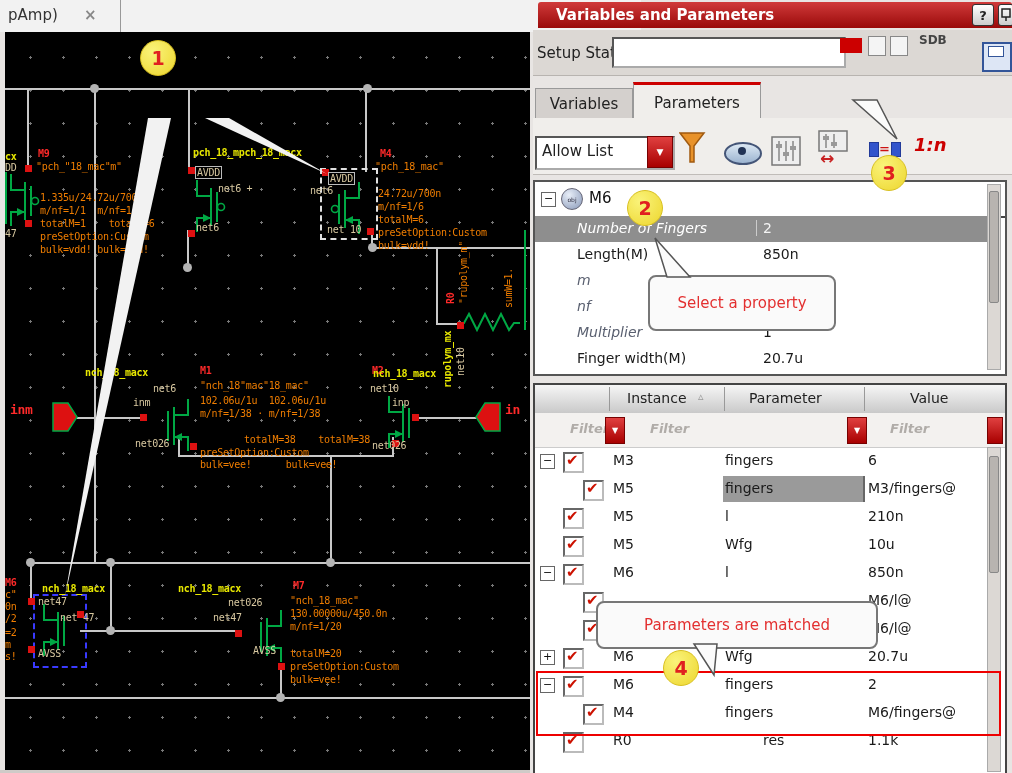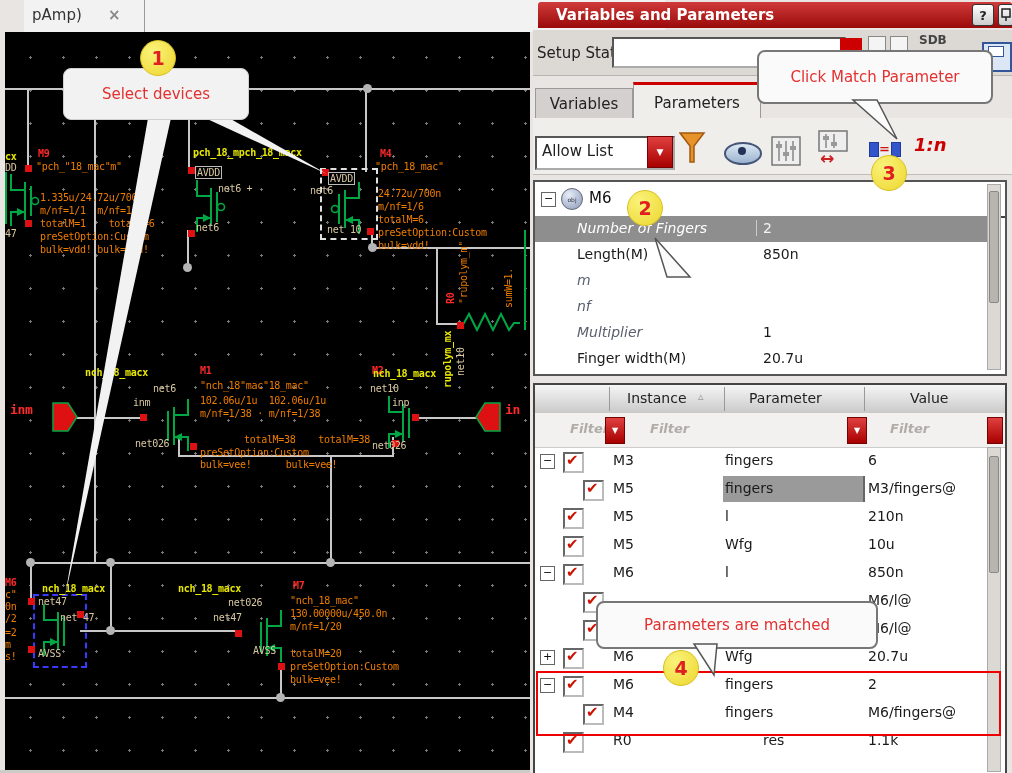--- a/index.html
+++ b/index.html
@@ -1,20 +1,20 @@
 <!DOCTYPE html>
 <html><head>
 <meta charset="utf-8">
 <style>
   html,body{margin:0;padding:0;background:#fff;}
   #wrap{position:relative;width:1012px;height:773px;overflow:hidden;
         font-family:"DejaVu Sans","Liberation Sans",sans-serif;background:#e8e5e3;}
   .abs{position:absolute;}
   
-  #tabbar{left:0;top:0;width:641px;height:32px;background:#f2f2f2;margin-left:24px;}
+  #tabbar{left:0;top:0;width:641px;height:32px;background:#f2f2f2;}
   #tabbar .ttl{left:8px;top:6px;font-size:15px;color:#333;}
   #tabbar .cls{left:84px;top:6px;font-size:15px;color:#888;font-weight:bold;cursor:pointer;}
   #tabbar .sep{left:120px;top:0;width:1px;height:32px;background:#999;}
   
   #sch{left:5px;top:32px;width:525px;height:738px;background:#000;
        background-image:radial-gradient(#787878 1px,transparent 1.3px);
        background-size:33px 33px;background-position:9px 9px;overflow:hidden;}
   .sch-label{position:absolute;font-family:"DejaVu Sans Mono","Liberation Mono",monospace;
              font-size:10px;line-height:11px;white-space:pre;z-index:20;letter-spacing:-0.3px;}
   .sch-wire{position:absolute;z-index:4;}
@@ -136,23 +136,20 @@
           <path d="M16 40 l8 -4 v8 z" fill="#00a844"></path>
         </g>
         <path d="M453,291 l6,0 5,-9 8,16 8,-16 8,16 8,-16 8,16 5,-7 6,0" fill="none" stroke="#00a844" stroke-width="2"></path>
         <polygon points="48,371 63,371 72,385 63,399 48,399" fill="#dd1111" stroke="#00a844" stroke-width="1.5"></polygon>
         <polygon points="495,371 480,371 471,385 480,399 495,399" fill="#dd1111" stroke="#00a844" stroke-width="1.5"></polygon>
       </svg>
     <svg class="abs" id="sch-tails" style="left:0;top:0;z-index:28" width="525" height="738">
         <polygon points="143,86 166,86 60,564" fill="#f2f2f2"></polygon>
         <polygon points="200,86 224,86 322,142" fill="#f2f2f2"></polygon>
       </svg>
-    <div class="callout" style="left:58px;top:36px;width:184px;height:50px;background:#f2f2f2;border:1px solid #cfcfcf;z-index:30">
-      <span>Select devices</span>
-    </div>
     <div class="badge" style="left:135px;top:8px;z-index:31">
       <span>1</span>
     </div>
   <div class="sch-wire" style="left: 0px; top: 56px; width: 525px; height: 2px; background: rgb(200, 200, 200);"></div>
       <div class="sch-wire" style="left: 89px; top: 56px; width: 2px; height: 476px; background: rgb(200, 200, 200);"></div>
       <div class="sch-wire" style="left: 360px; top: 56px; width: 2px; height: 84px; background: rgb(200, 200, 200);"></div>
       <div class="sch-wire" style="left: 22px; top: 56px; width: 2px; height: 84px; background: rgb(200, 200, 200);"></div>
       <div class="sch-wire" style="left: 183px; top: 56px; width: 2px; height: 84px; background: rgb(200, 200, 200);"></div>
       <div class="sch-wire" style="left: 367px; top: 215px; width: 158px; height: 2px; background: rgb(200, 200, 200);"></div>
       <div class="sch-wire" style="left: 366px; top: 203px; width: 2px; height: 14px; background: rgb(200, 200, 200);"></div>
@@ -380,22 +377,22 @@
         </div>
       </div>
     <div class="scroll-track" style="left:452px;top:2px;width:12px;height:184px">
       <div class="scroll-thumb" style="left:1px;top:6px;width:8px;height:110px"></div>
     </div>
   </div>
   <div class="badge" style="left:627px;top:190px">
     <span>2</span>
   </div>
 
-  <div class="callout" style="left:757px;top:50px;width:232px;height:50px">
-    <span>Click Match Parameter</span>
+  <div class="callout" style="left:648px;top:275px;width:184px;height:52px">
+    <span>Select a property</span>
   </div>
   <div class="callout" style="left:596px;top:601px;width:278px;height:44px">
     <span>Parameters are matched</span>
   </div>
   <div class="badge" style="left:663px;top:650px">
     <span>4</span>
   </div>
 
   <div class="abs" id="tablepanel">
     <div id="thead">

